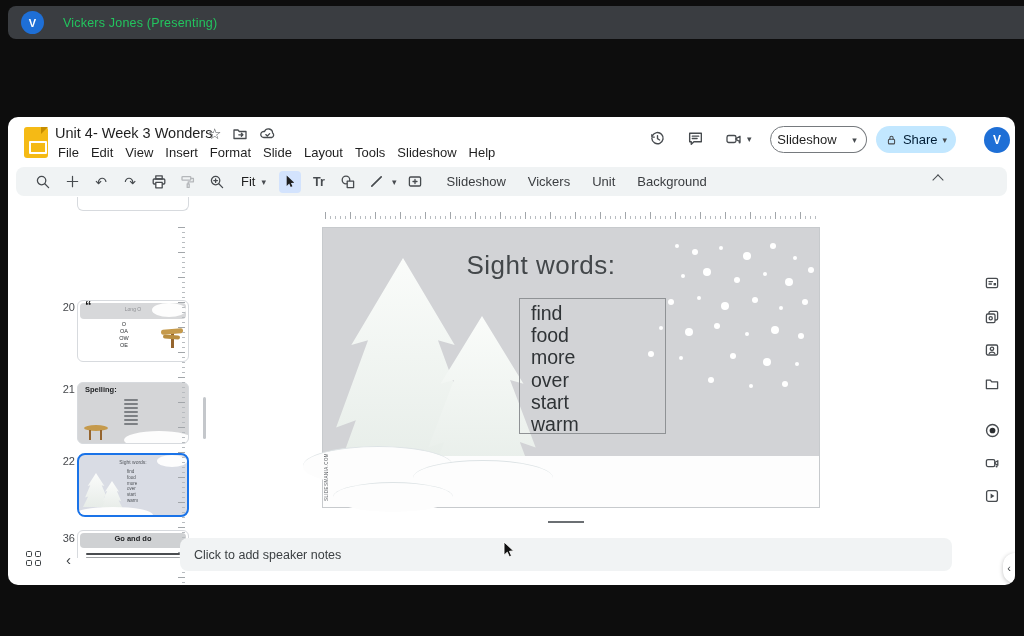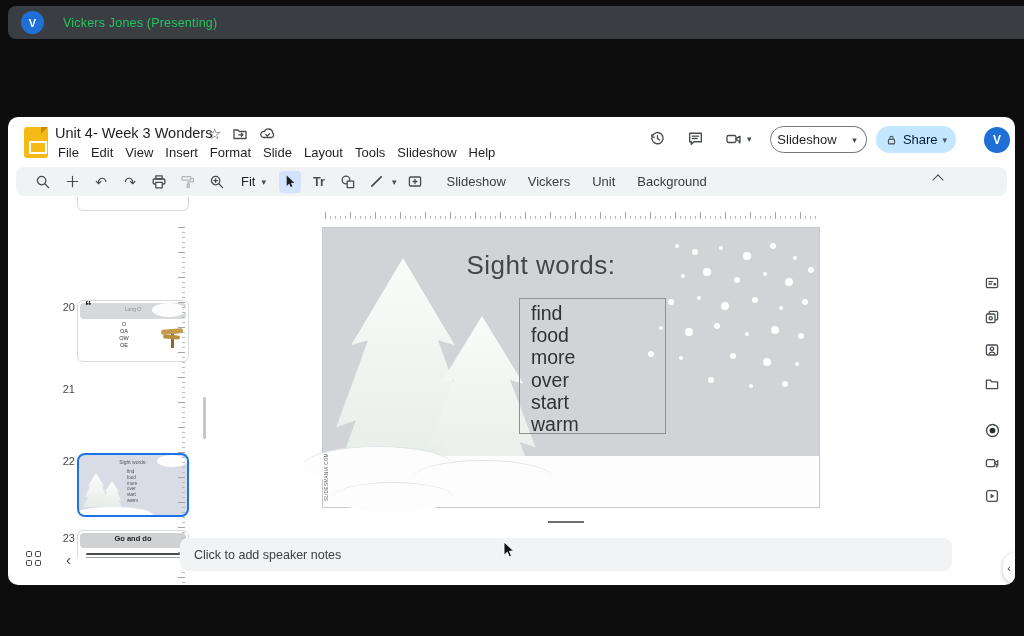--- a/index.html
+++ b/index.html
@@ -315,39 +315,57 @@
             <div>OE</div>
           </div>
         <div class="signpost">
             <div class="post"></div>
             <div class="arm1"></div>
             <div class="arm2"></div>
           </div>
       </div>
 
       <div class="thumb-num" style="top:186px;">21</div>
+      <div class="thumb t21" style="top:185px;">
+        <div class="t21-title">Spelling:</div>
+        <div class="t-lines" style="left:46px;top:16px;width:14px;">
+          <div class="t-line"></div>
+            <div class="t-line"></div>
+            <div class="t-line"></div>
+            <div class="t-line"></div>
+            <div class="t-line"></div>
+            <div class="t-line"></div>
+            <div class="t-line"></div>
+        </div>
+        <div class="t-snow" style="right:-6px;bottom:-6px;width:70px;height:18px;"></div>
+        <div class="g-table">
+            <div class="top"></div>
+            <div class="leg" style="left:5px;"></div>
+            <div class="leg" style="left:16px;"></div>
+          </div>
+      </div>
 
       <div class="thumb-num" style="top:258px;">22</div>
       <div class="thumb t22 selected" style="top:256px;height:64px;">
         <div class="t22-title">Sight words:</div>
         <div class="t22-words">
             <div>find</div>
             <div>food</div>
             <div>more</div>
             <div>over</div>
             <div>start</div>
             <div>warm</div>
           </div>
         <div class="t-tree" style="left:4px;top:18px;width:26px;height:34px;"></div>
         <div class="t-tree" style="left:22px;top:26px;width:22px;height:28px;"></div>
         <div class="t-snow" style="left:-6px;bottom:-8px;width:80px;height:16px;"></div>
         <div class="t-snow" style="right:0;top:0;width:30px;height:12px;"></div>
       </div>
 
-      <div class="thumb-num" style="top:335px;">23</div>
+      <div class="thumb-num" style="top:335px;">36</div>
       <div class="thumb" style="top:333px;">
         <div class="t-band t23-band"></div>
         <div class="t23-title">Go and do</div>
         <div class="t-lines" style="left:8px;top:22px;width:94px;">
           <div class="t-line" style="background:#4a4d50;"></div>
           <div class="t-line" style="height:1px;background:#a0a3a6;"></div>
 
         </div>
       </div>
 

